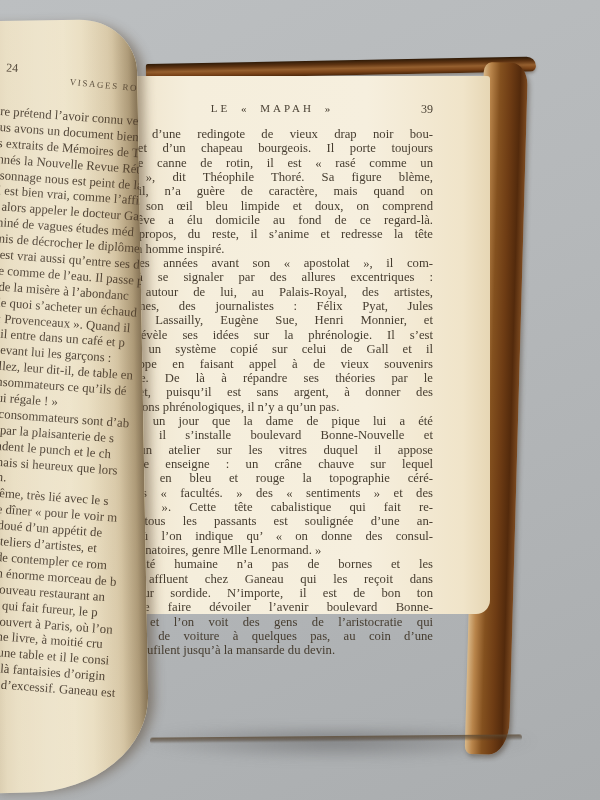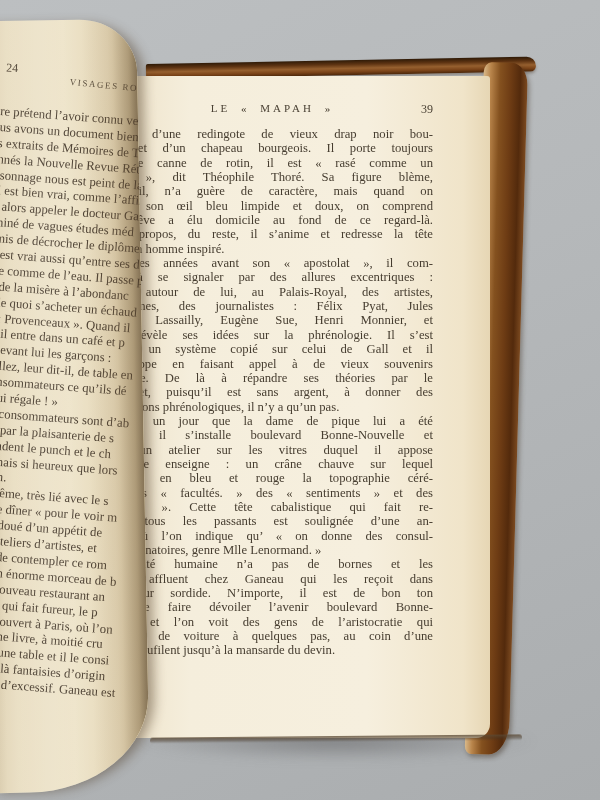--- a/index.html
+++ b/index.html
@@ -25,21 +25,21 @@
   
   .leather-right{
     position:absolute;left:484px;top:62px;width:44px;height:692px;
     transform:rotate(1.6deg);transform-origin:0 0;
     background:linear-gradient(90deg,#d9b98a 0%,#b9854b 16%,#84511f 38%,#6e3c14 62%,#532a0c 84%,#7c4a20 100%);
     border-radius:8px 16px 20px 6px / 10px 22px 34px 8px;
     box-shadow:2px 3px 5px rgba(50,35,20,.4);
   }
   
   .right-page{
-    position:absolute;left:105px;top:76px;width:385px;height:662px;
+    position:absolute;left:105px;top:76px;width:385px;height:538px;
     background:linear-gradient(90deg,#e3d5b8 0%,#f0e6cf 9%,#f5eedc 22%,#f6efde 68%,#f0e4c9 93%,#e6d6b4 100%);
     border-radius:2px 3px 14px 2px;
   }
   .rp-header{
     position:absolute;left:6px;top:26px;width:322px;
     display:flex;justify-content:center;align-items:baseline;
     color:#4a4134;font-size:11px;letter-spacing:3px;word-spacing:5px;white-space:nowrap;
   }
   .rp-num{
     position:absolute;right:0;top:0;letter-spacing:0;font-size:12px;color:#4a4134;

